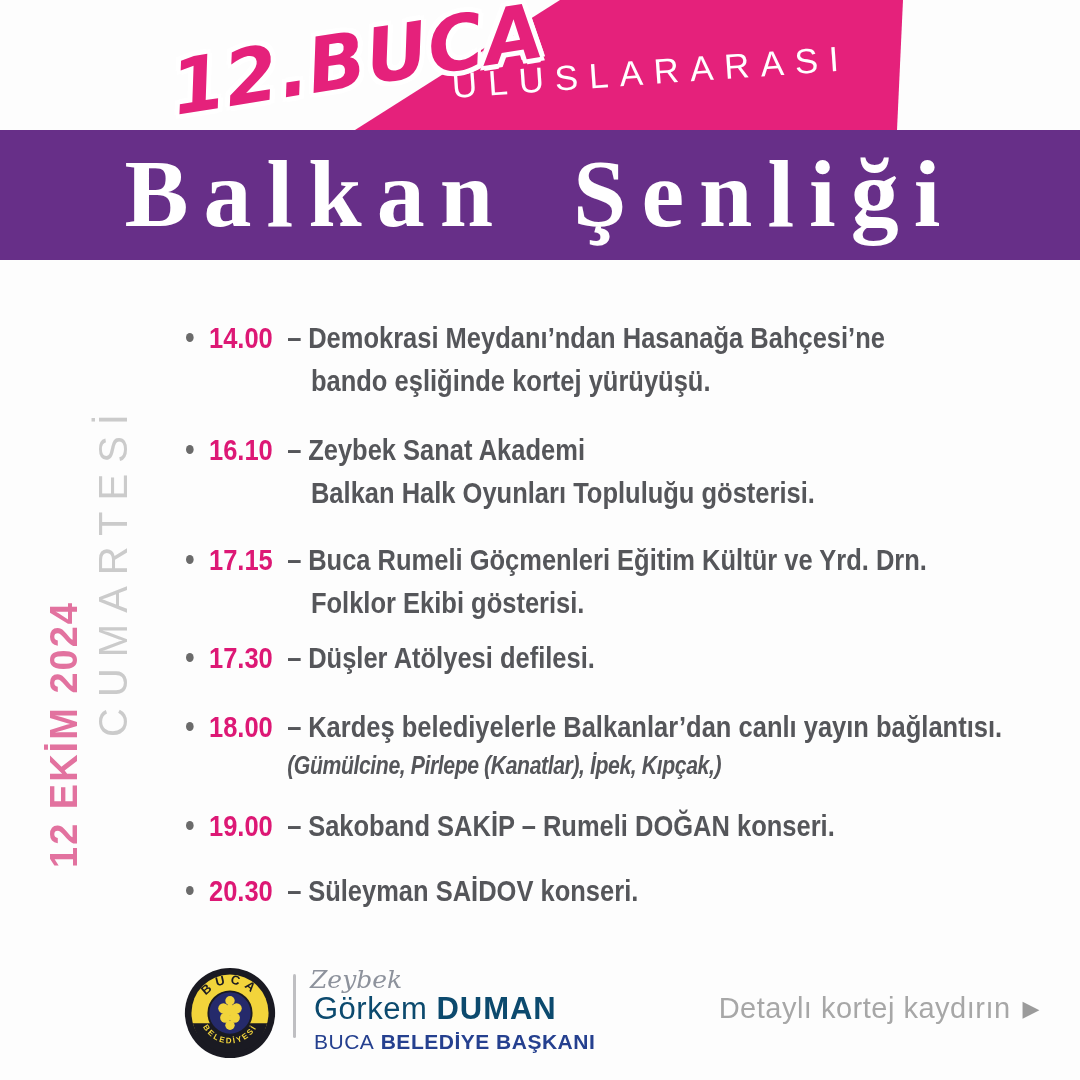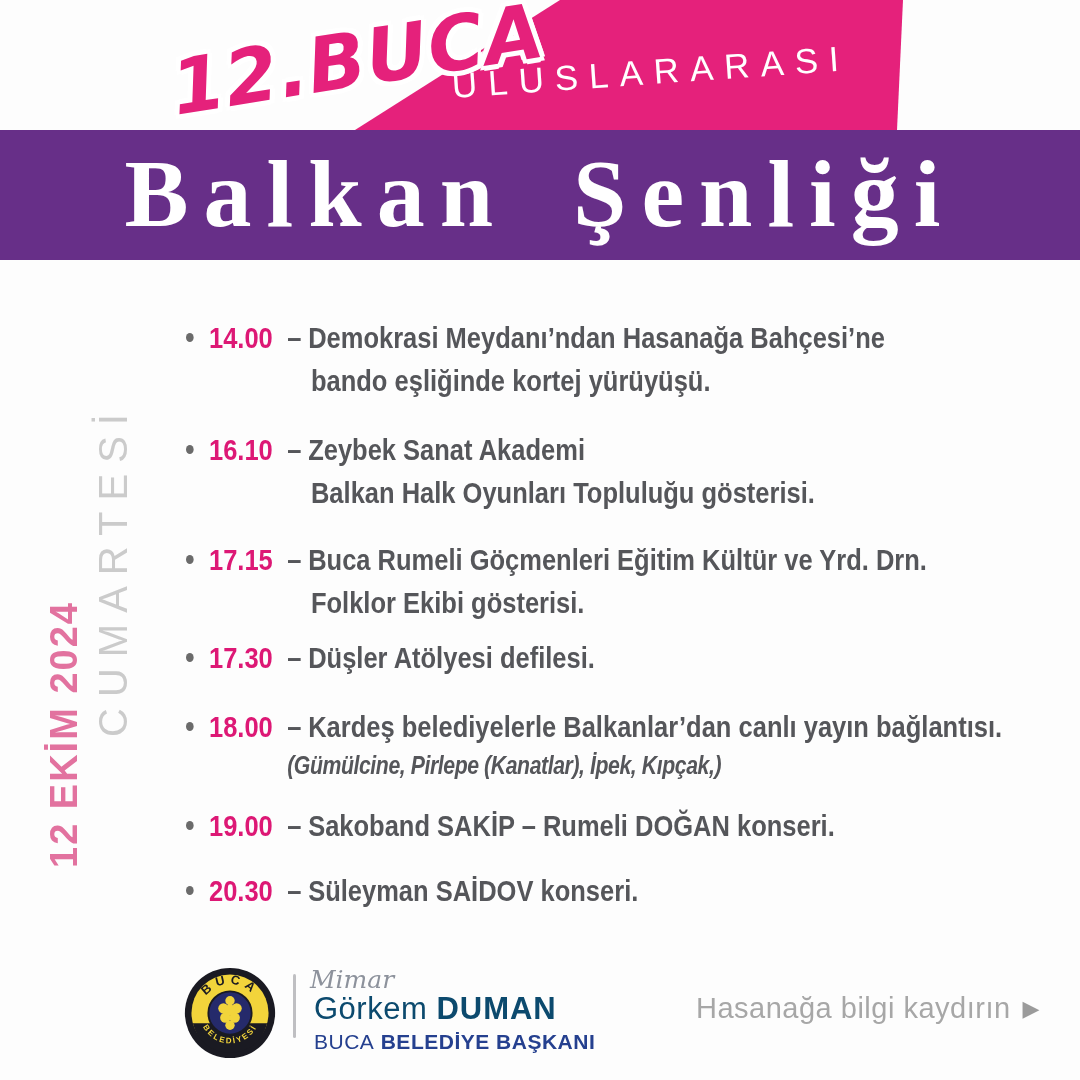--- a/index.html
+++ b/index.html
@@ -206,30 +206,30 @@
       </text>
       <path id="arcBottom" d="M -31.5 6 A 32 32 0 0 0 31.5 6" fill="none"></path>
       <text font-family="Liberation Sans, sans-serif" font-size="8.5" font-weight="bold" fill="#F2D43B" letter-spacing="2">
         <textPath href="#arcBottom" startOffset="50%" text-anchor="middle">BELEDİYESİ</textPath>
       </text>
     </svg>
 
     <div class="divider"></div>
 
     <div class="mayor">
-      <div class="script">Mimar</div>
+      <div class="script">Zeybek</div>
       <div class="name">
         <span class="first">Görkem</span>
         <span class="last">DUMAN</span>
       </div>
       <div class="role">
         <span class="city">BUCA</span>
         <span class="title">BELEDİYE BAŞKANI</span>
       </div>
     </div>
   </div>
 
   <div class="hint">
-    <span>Hasanağa bilgi kaydırın</span>
+    <span>Detaylı kortej kaydırın</span>
     <span class="arrow">▶</span>
   </div>
 
 </div>
 
 </body></html>

